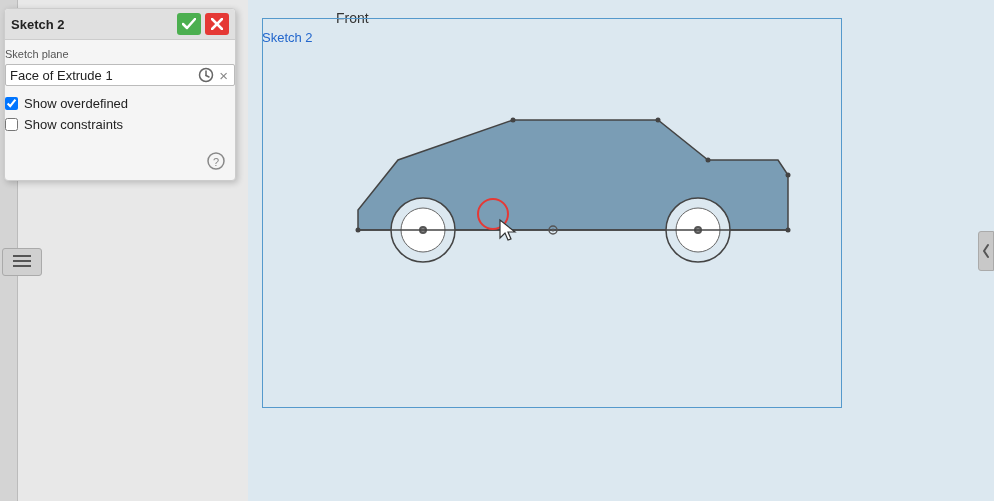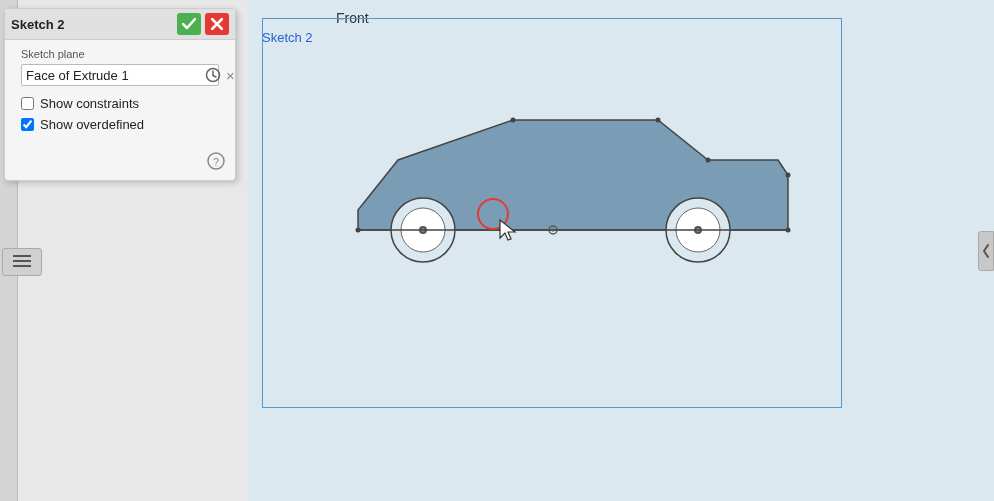--- a/index.html
+++ b/index.html
@@ -47,21 +47,21 @@
       width: 24px; height: 22px;
       background: #e53935;
       border: none;
       border-radius: 3px;
       cursor: pointer;
       display: flex; align-items: center; justify-content: center;
     }
     .btn-confirm svg, .btn-cancel svg { pointer-events: none; }
 
     .panel-body {
-      padding: 8px 16px;
+      padding: 8px 0;
     }
     .sketch-plane-label {
       font-size: 11px;
       color: #555;
       margin-bottom: 4px;
     }
     .sketch-plane-input-row {
       display: flex;
       align-items: center;
       background: #fff;
@@ -265,26 +265,26 @@
         <svg width="16" height="16" viewBox="0 0 16 16">
           <circle cx="8" cy="8" r="6.5" fill="none" stroke="#666" stroke-width="1.5"></circle>
           <line x1="8" y1="4" x2="8" y2="8.5" stroke="#666" stroke-width="1.5" stroke-linecap="round"></line>
           <line x1="8" y1="8.5" x2="11" y2="10" stroke="#666" stroke-width="1.5" stroke-linecap="round"></line>
         </svg>
       </button>
       <button class="clear-btn">×</button>
     </div>
 
     <div class="checkbox-row">
+      <input type="checkbox" id="chk-overdefined" checked="" style="">
+      <label for="chk-overdefined">Show overdefined</label>
+    </div>
+    <div class="checkbox-row">
       <input type="checkbox" id="chk-constraints" style="">
       <label for="chk-constraints">Show constraints</label>
-    </div>
-    <div class="checkbox-row">
-      <input type="checkbox" id="chk-overdefined" checked="" style="">
-      <label for="chk-overdefined">Show overdefined</label>
     </div>
   </div>
 
   <div class="panel-footer">
     <button class="help-btn">
       <svg width="18" height="18" viewBox="0 0 18 18">
         <circle cx="9" cy="9" r="8" fill="none" stroke="#888" stroke-width="1.5"></circle>
         <text x="9" y="13.5" text-anchor="middle" font-size="11" fill="#888" font-family="Arial">?</text>
       </svg>
     </button>

